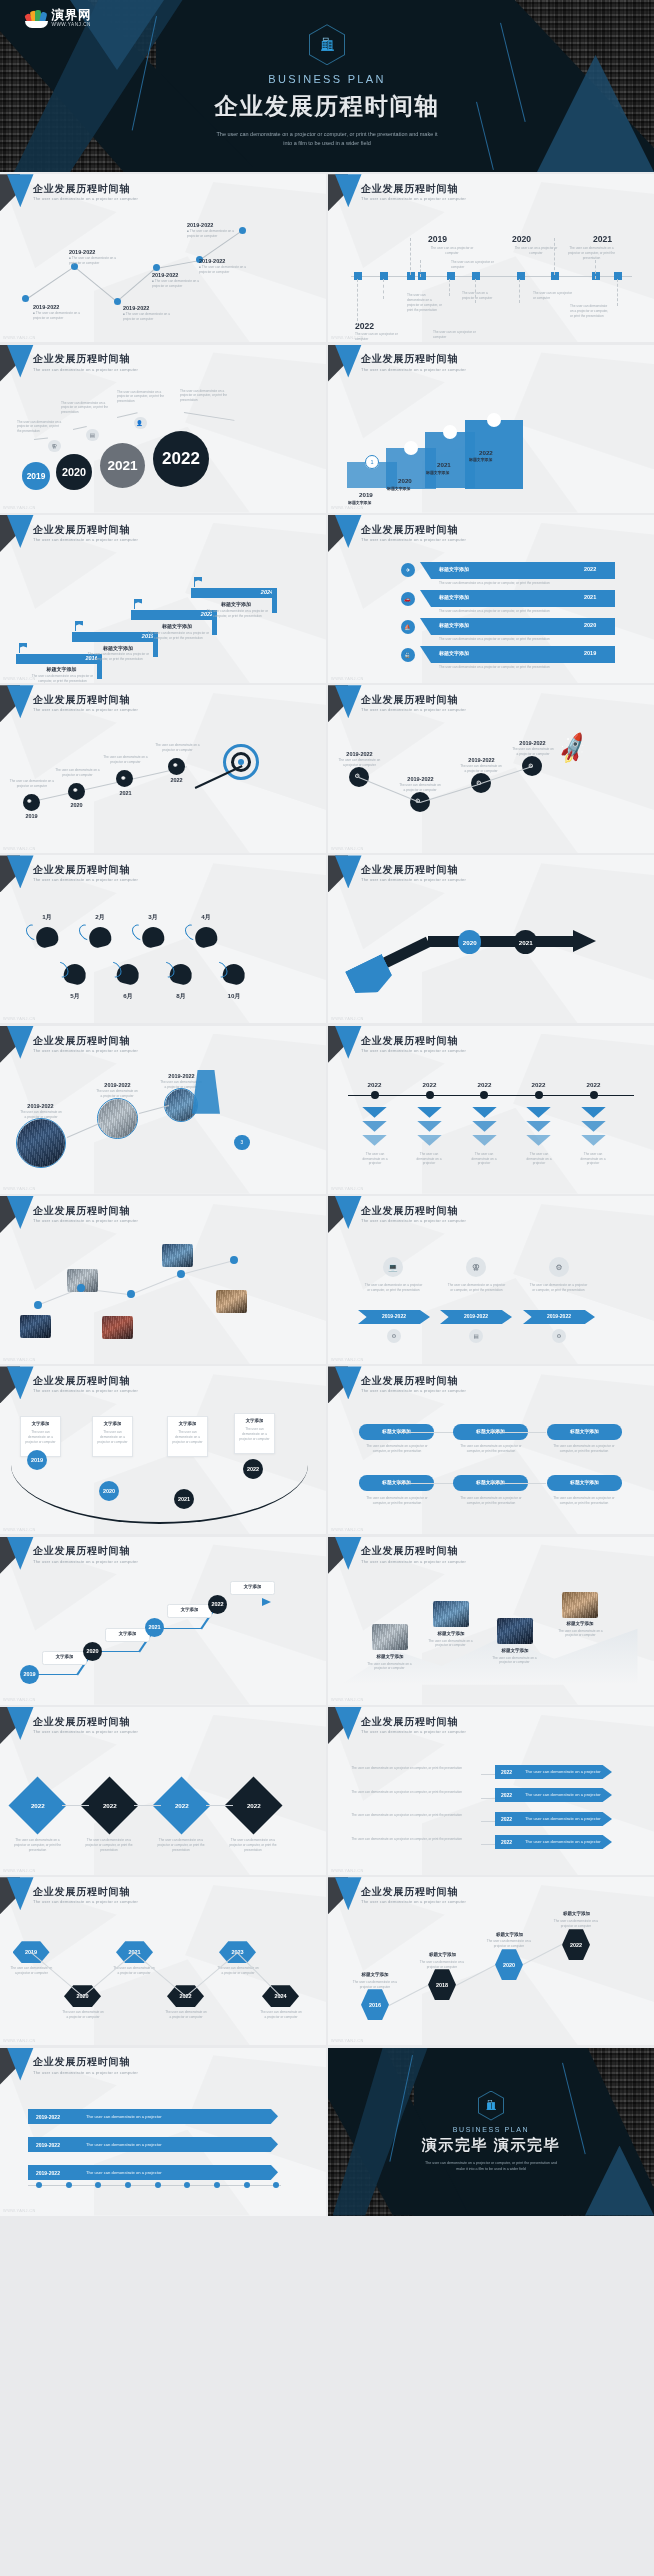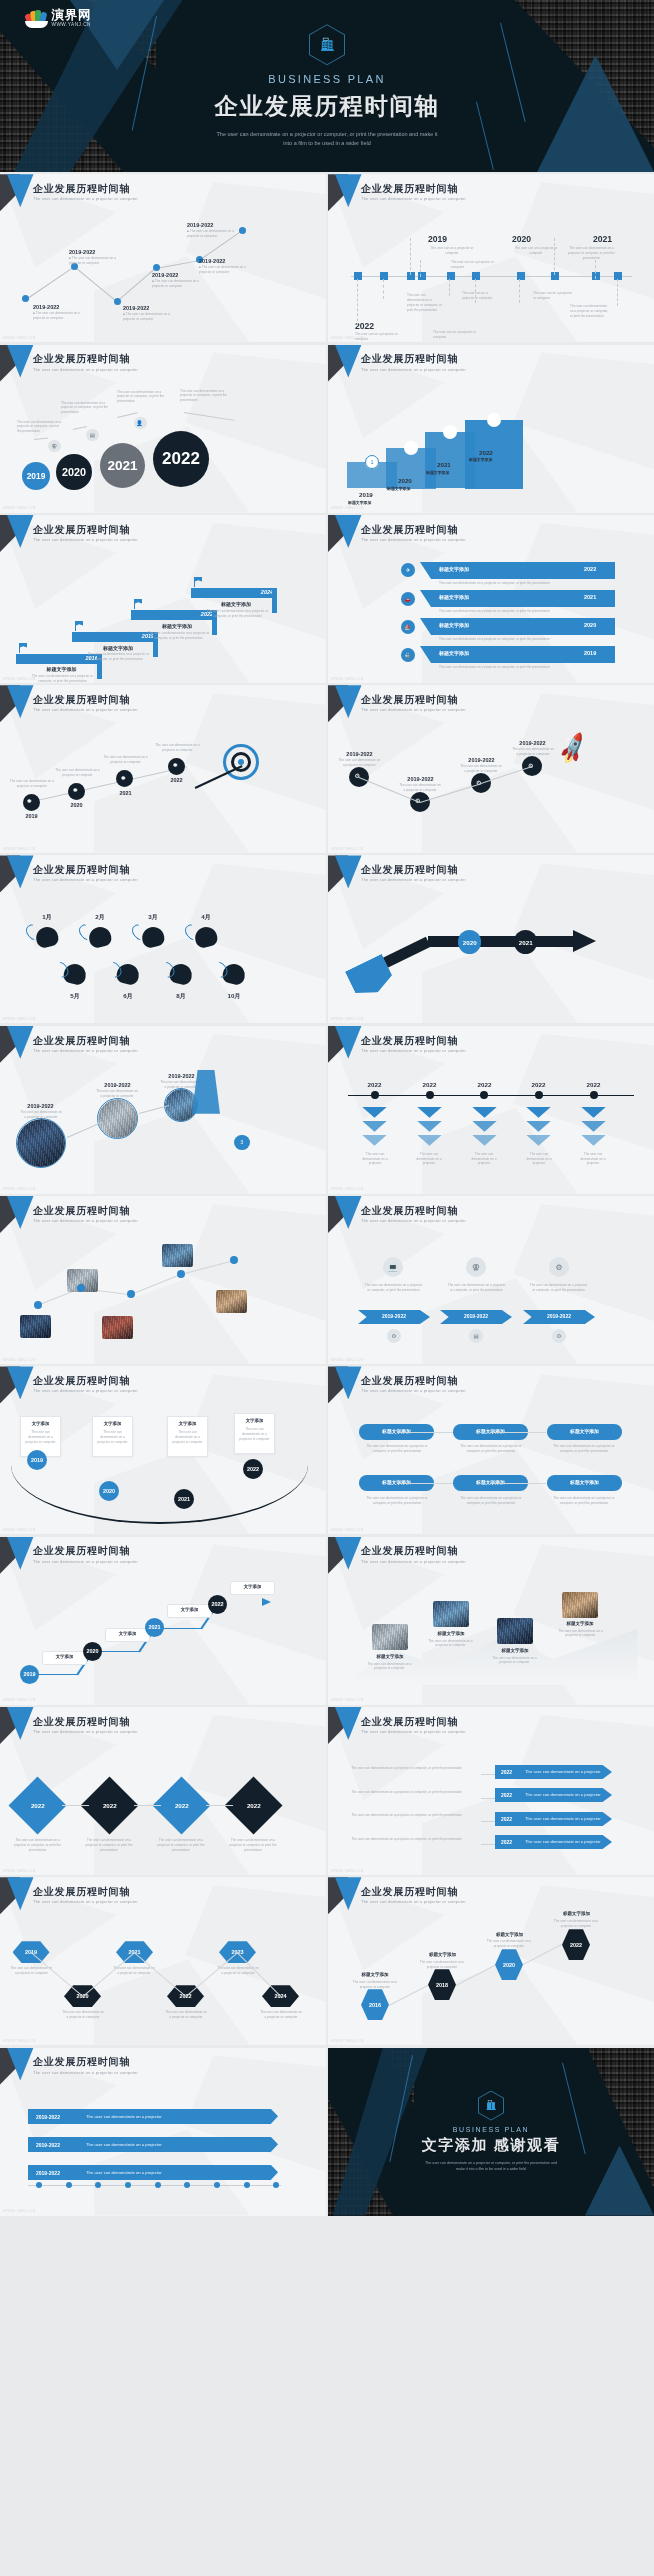--- a/index.html
+++ b/index.html
@@ -1070,21 +1070,21 @@
         <div class="hex-ring"></div>
               <div class="hex-in"></div>
         <svg width="12.5" height="12.5" viewBox="0 0 24 24" fill="#2e9fe0">
           <rect x="6" y="3" width="7" height="3.2" fill="none" stroke="#8fd0f2" stroke-width="1"></rect>
           <rect x="4" y="7" width="8" height="13"></rect>
                 <rect x="13" y="6" width="6" height="14"></rect>
           <rect x="3" y="19" width="18" height="2"></rect>
         </svg>
       </div>
       <div class="cover-eyebrow" style="font-size:7px;letter-spacing:1.6px;margin-top:5.5px">BUSINESS PLAN</div>
-      <div class="cover-title" style="font-size:15px;margin-top:3.1px">文字添加 感谢观看</div>
+      <div class="cover-title" style="font-size:15px;margin-top:3.1px">演示完毕 演示完毕</div>
       <div class="cover-desc" style="font-size:3.6px;max-width:133px;margin-top:5.5px">The user can demonstrate on a projector or computer, or print the presentation and make it into a film to be used in a wider field</div>
     </div>
   </div>
       </div>
     </div>
 
 </div>
 
 
 </body></html>

